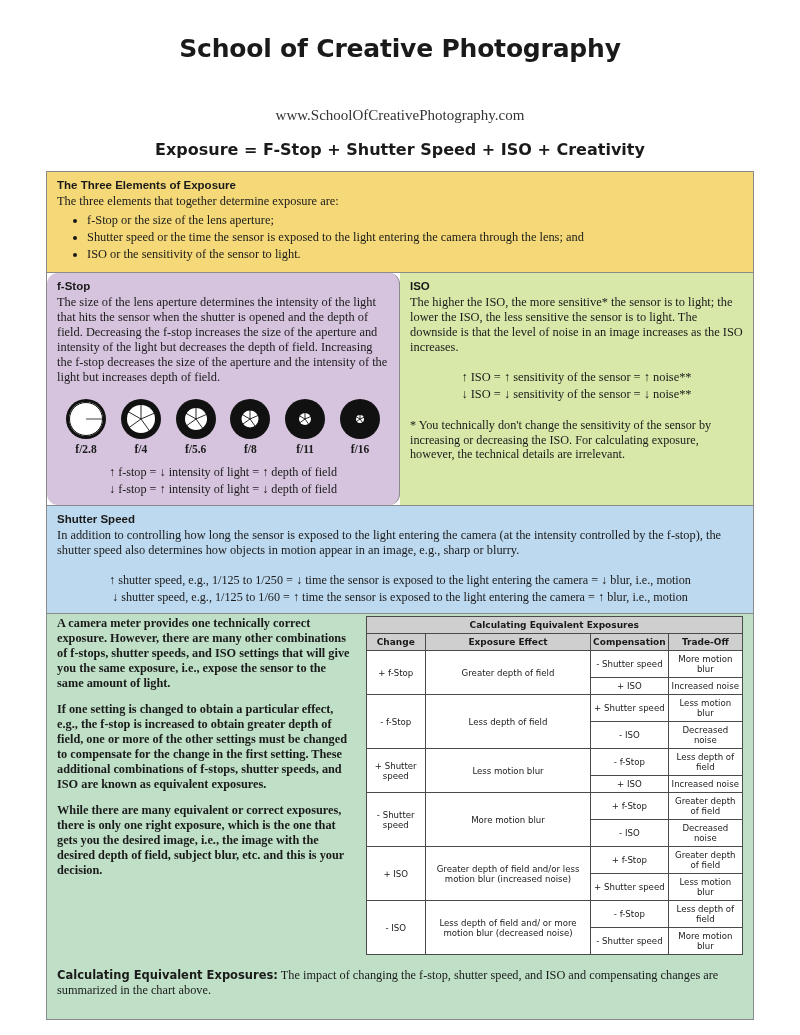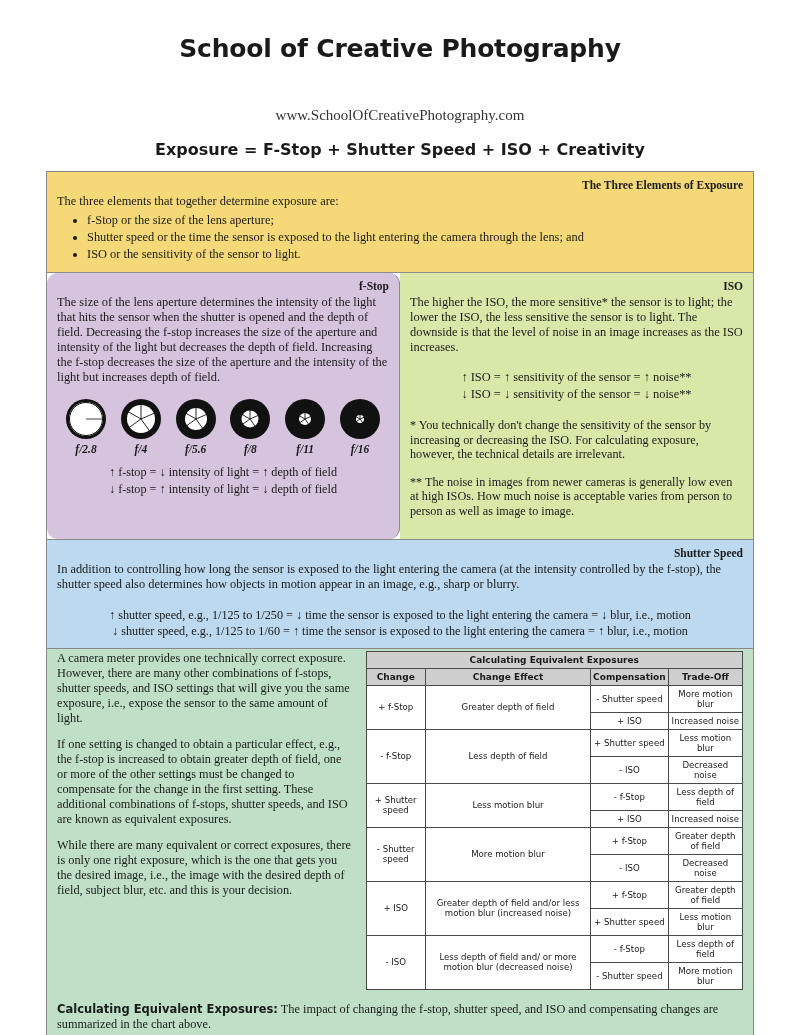--- a/index.html
+++ b/index.html
@@ -33,57 +33,57 @@
     font-family:"DejaVu Sans", sans-serif;
     font-weight:bold;
     font-size:16px;
     margin: 10px 0 12px 0;
   }
 
   .band { border:1px solid #8a8a8a; }
   .band + .band { border-top: none; }
 
   .band-title {
-    text-align:right;
-    font-family:Liberation Serif, serif;
+    text-align:left;
+    font-family:Liberation Sans, sans-serif;
     font-weight:bold;
     font-size:11.5px;
     padding: 5px 0 3px 0;
   }
 
   .p { font-size: 12.4px; line-height: 1.22; margin:0; }
 
   
   .three { background:#f5d978; padding: 2px 10px 8px 10px; }
   .three ul { margin: 3px 0 0 0; padding-left: 30px; }
   .three li { font-size:12.4px; line-height:1.3; margin-bottom:1px; }
 
   
   .twocol { display:flex; }
   .col-fstop { background:#d6c4de; width:50%; padding: 2px 10px 8px 10px; border-right:1px solid #8a8a8a;border-radius:11px;}
   .col-iso { background:#d8e8a8; width:50%; padding: 2px 10px 8px 10px; }
 
-  .apertures { display:flex; justify-content:space-between; margin: 12px 4px 2px 4px; font-style: italic; }
+  .apertures { display:flex; justify-content:space-between; margin: 12px 4px 2px 4px; }
   .ap { width:50px; text-align:center; }
   .ap svg { display:block; margin:0 auto; }
   .ap .lbl { font-family:"Liberation Serif", serif; font-size:11.5px; font-weight:600; margin-top:2px; }
 
   .arrowlines { text-align:center; font-size:12.2px; line-height:1.35; margin-top:9px; }
   .iso-arrows { text-align:center; font-size:12.4px; line-height:1.4; margin:14px 0 14px 0;}
   .note { font-size:12.2px; line-height:1.22; margin-top:10px;}
 
   
   .shutter { background:#bdd9ef; padding: 2px 10px 8px 10px; }
   .shutter .arrowlines { text-align:center; margin-top:14px; }
 
   
   .equiv { background:#bfe0c7; padding: 2px 10px 9px 10px; }
   .equiv-body { display:flex; gap:12px; }
   .equiv-left { width:44%; font-size:12.3px; line-height:1.22; }
-  .equiv-left p { margin: 0 0 11px 0; }
+  .equiv-left p { margin: 0 0 11px 0; font-weight: bold; }
   .equiv-right { width:56%; }
 
   table.ee { border-collapse:collapse; width:100%; background:#ffffff; font-family:"DejaVu Sans", sans-serif; }
   table.ee td, table.ee th { border:1px solid #4a4a4a; font-size:8.6px; padding:3px 2px; text-align:center; }
   table.ee th.cap { background:#cfcfcf; font-size:9px; font-weight:bold; padding:3px 2px;}
   table.ee th.hd { background:#cfcfcf; font-weight:bold; font-size:9px; }
   .ee-cap { font-size:12.3px; line-height:1.22; }
   .ee-cap b { font-family:"DejaVu Sans", sans-serif; font-size:11.5px; }
 </style>
 </head>
@@ -211,21 +211,20 @@
     </div>
 
     <div class="col-iso">
       <div class="band-title">ISO</div>
       <p class="p">The higher the ISO, the more sensitive* the sensor is to light; the lower the ISO, the less sensitive the sensor is to light. The downside is that the level of noise in an image increases as the ISO increases.</p>
       <div class="iso-arrows">
         <div>↑ ISO = ↑ sensitivity of the sensor = ↑ noise**</div>
         <div>↓ ISO = ↓ sensitivity of the sensor = ↓ noise**</div>
       </div>
       <p class="note">* You technically don't change the sensitivity of the sensor by increasing or decreasing the ISO. For calculating exposure, however, the technical details are irrelevant.</p>
-      <p class="note">** The noise in images from newer cameras is generally low even at high ISOs. How much noise is acceptable varies from person to person as well as image to image.</p>
     </div>
   </div>
 
   <div class="band shutter">
     <div class="band-title">Shutter Speed</div>
     <p class="p">In addition to controlling how long the sensor is exposed to the light entering the camera (at the intensity controlled by the f-stop), the shutter speed also determines how objects in motion appear in an image, e.g., sharp or blurry.</p>
     <div class="arrowlines">
       <div>↑ shutter speed, e.g., 1/125 to 1/250 = ↓ time the sensor is exposed to the light entering the camera = ↓ blur, i.e., motion</div>
       <div>↓ shutter speed, e.g., 1/125 to 1/60 = ↑ time the sensor is exposed to the light entering the camera = ↑ blur, i.e., motion</div>
     </div>
@@ -239,21 +238,21 @@
         <p>While there are many equivalent or correct exposures, there is only one right exposure, which is the one that gets you the desired image, i.e., the image with the desired depth of field, subject blur, etc. and this is your decision.</p>
       </div>
       <div class="equiv-right">
         <table class="ee">
           <tbody>
               <tr>
             <th class="cap" colspan="4">Calculating Equivalent Exposures</th>
           </tr>
           <tr>
             <th class="hd">Change</th>
-            <th class="hd">Change Effect</th>
+            <th class="hd">Exposure Effect</th>
             <th class="hd">Compensation</th>
             <th class="hd">Trade-Off</th>
           </tr>
 
           <tr>
             <td rowspan="2">+ f-Stop</td>
             <td rowspan="2">Greater depth of field</td>
             <td>- Shutter speed</td>
             <td>More motion blur</td>
           </tr>

